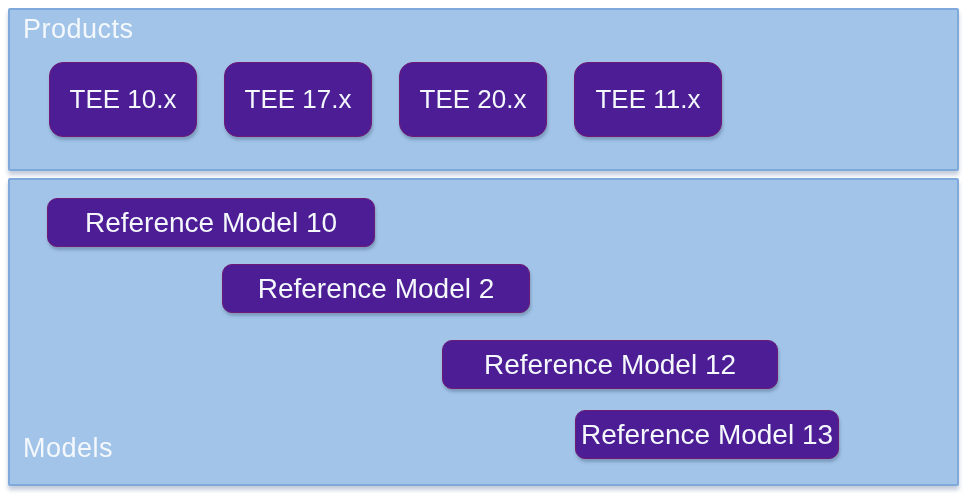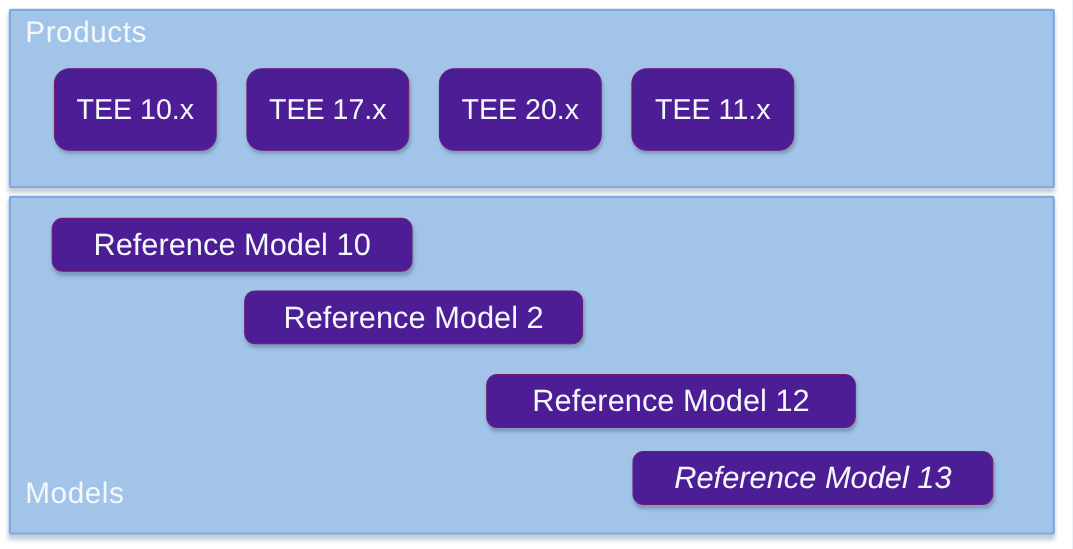--- a/index.html
+++ b/index.html
@@ -75,21 +75,21 @@
   }
   .node.model {
     position: absolute;
     height: 49px;
     border-radius: 10px;
     font-size: 28px;
   }
   .model-0 { left: 37px;  top: 18px;  width: 328px; }
   .model-1 { left: 212px; top: 84px;  width: 308px; }
   .model-2 { left: 392px; top: 160px; width: 336px; margin-left: 40px; }
-  .model-3 { left: 565px; top: 230px; width: 328px; font-style: italic; }
+  .model-3 { left: 565px; top: 230px; width: 264px; }
 </style>
 </head>
 <body>
 
 <div class="canvas">
 
   <section class="panel panel-products">
     <div class="panel-label at-top">Products</div>
     <div class="tee-row">
       <div class="node tee">TEE 10.x</div>

